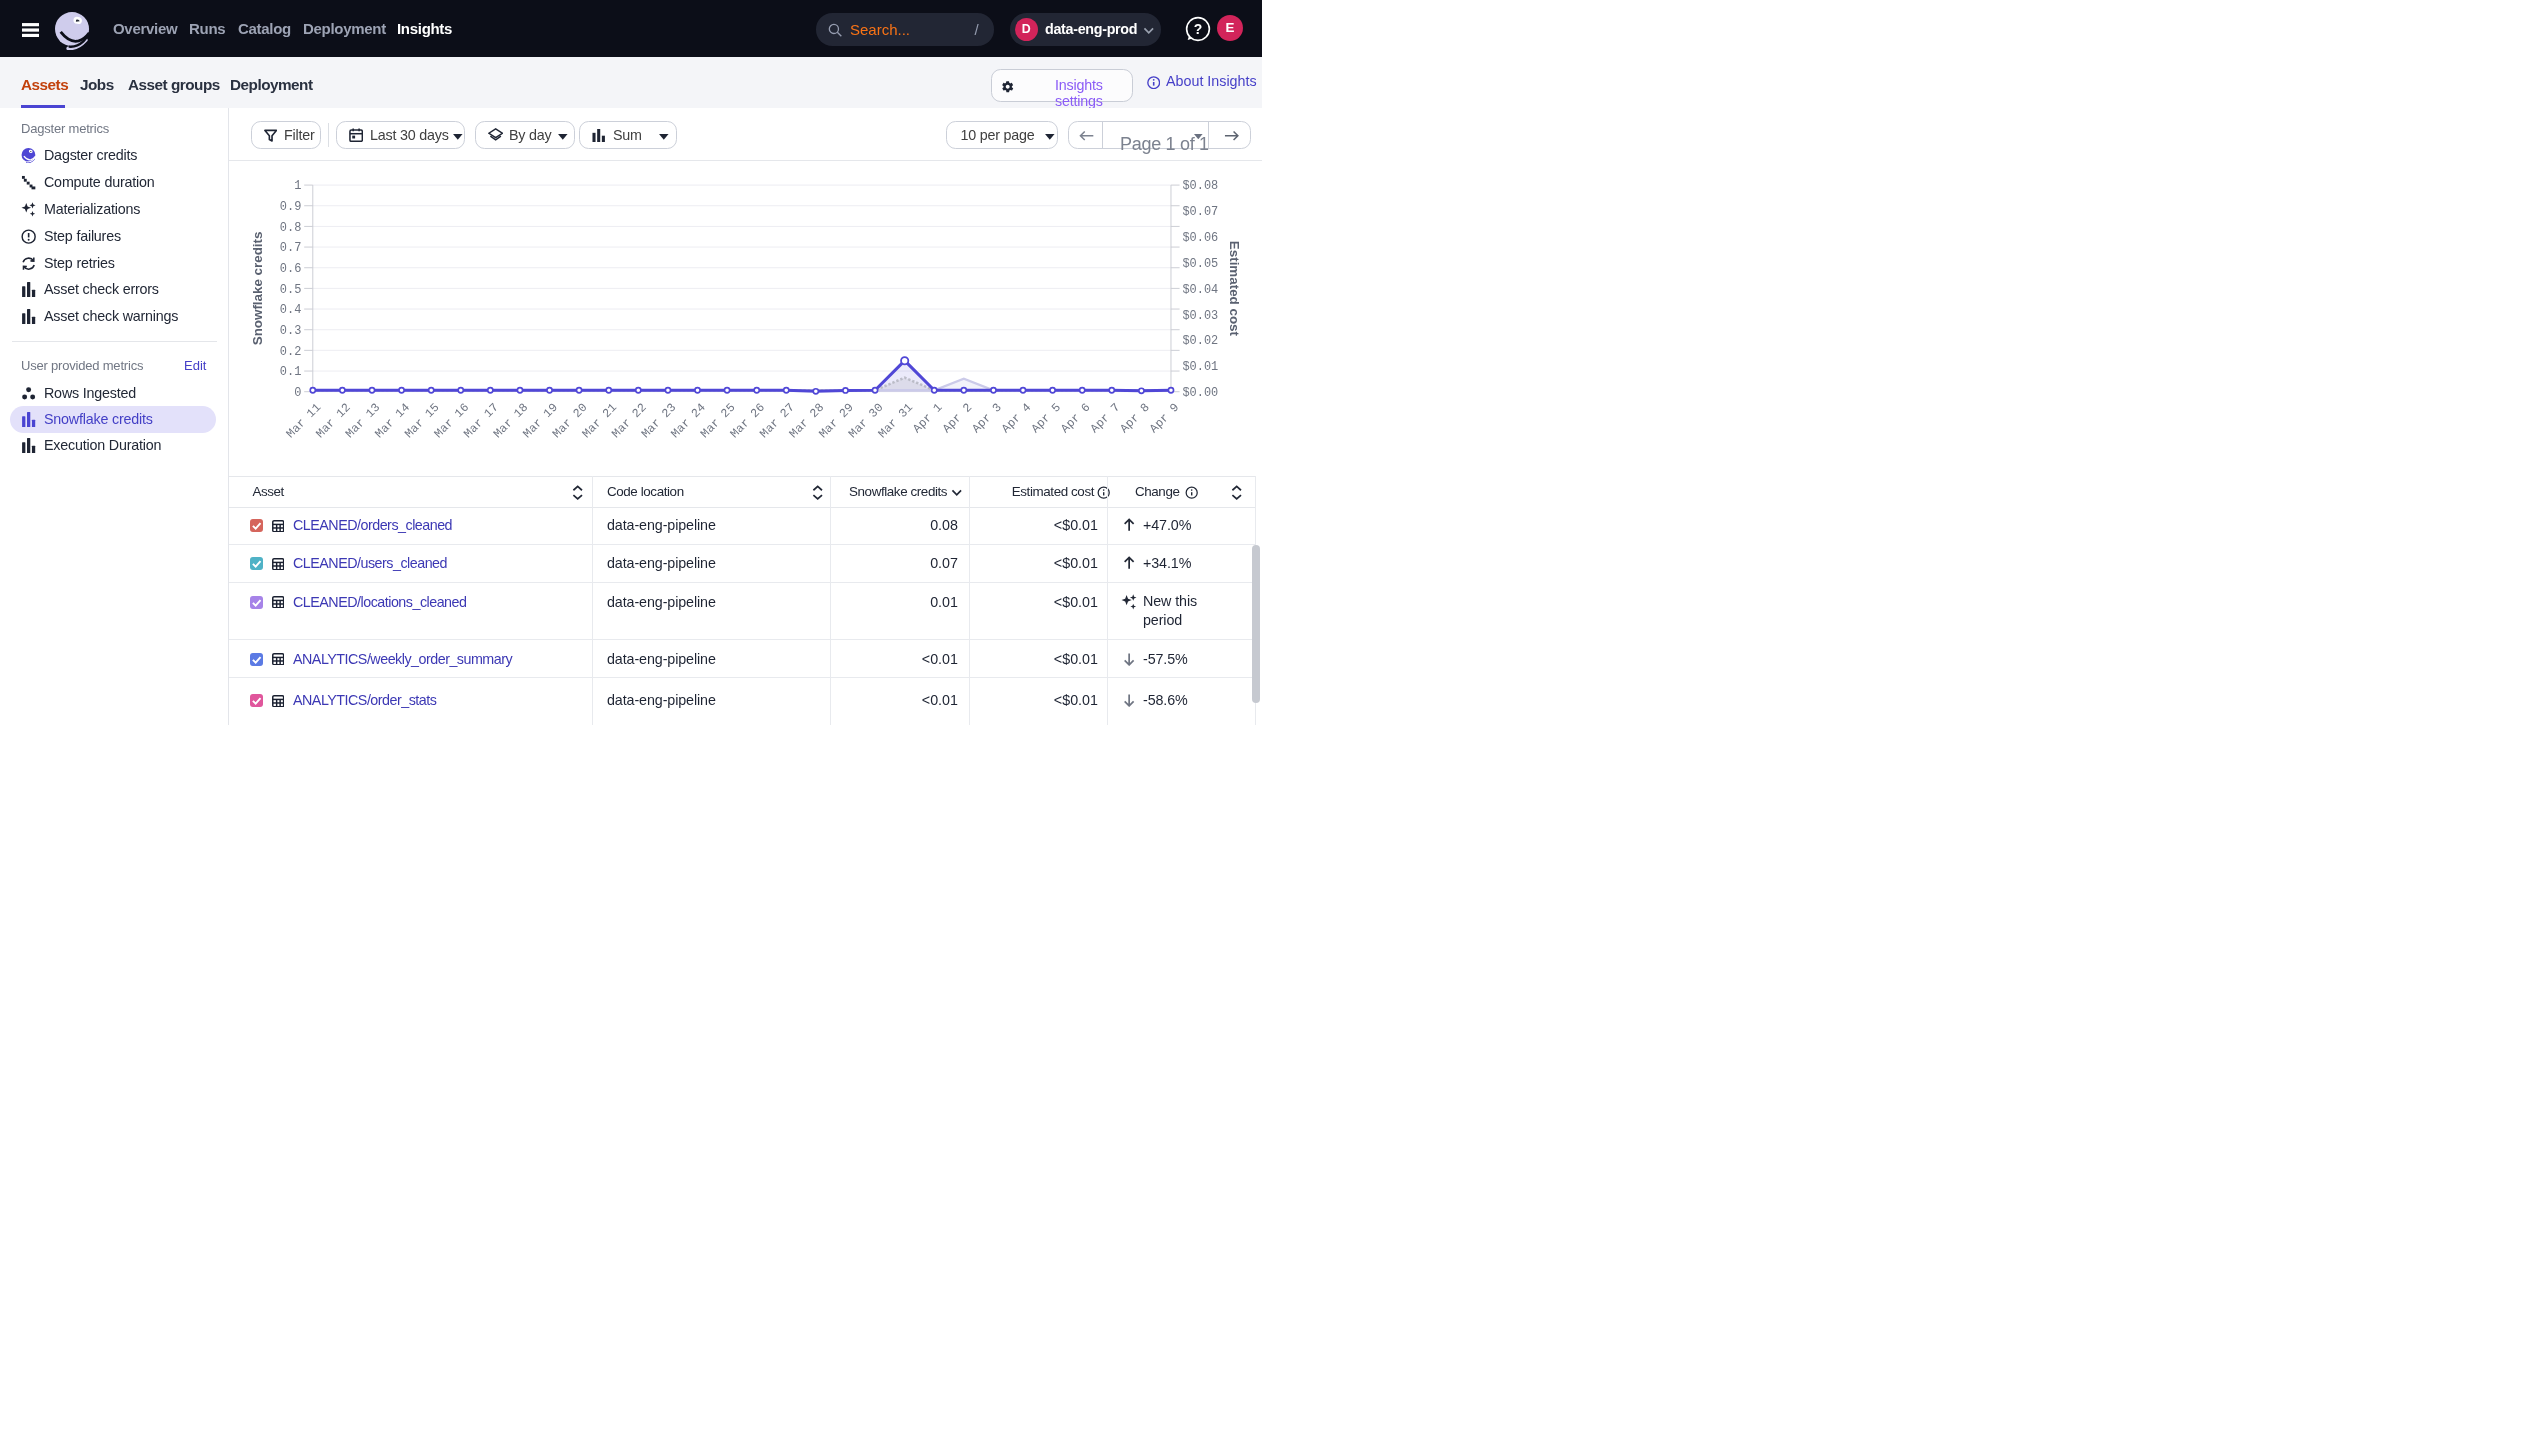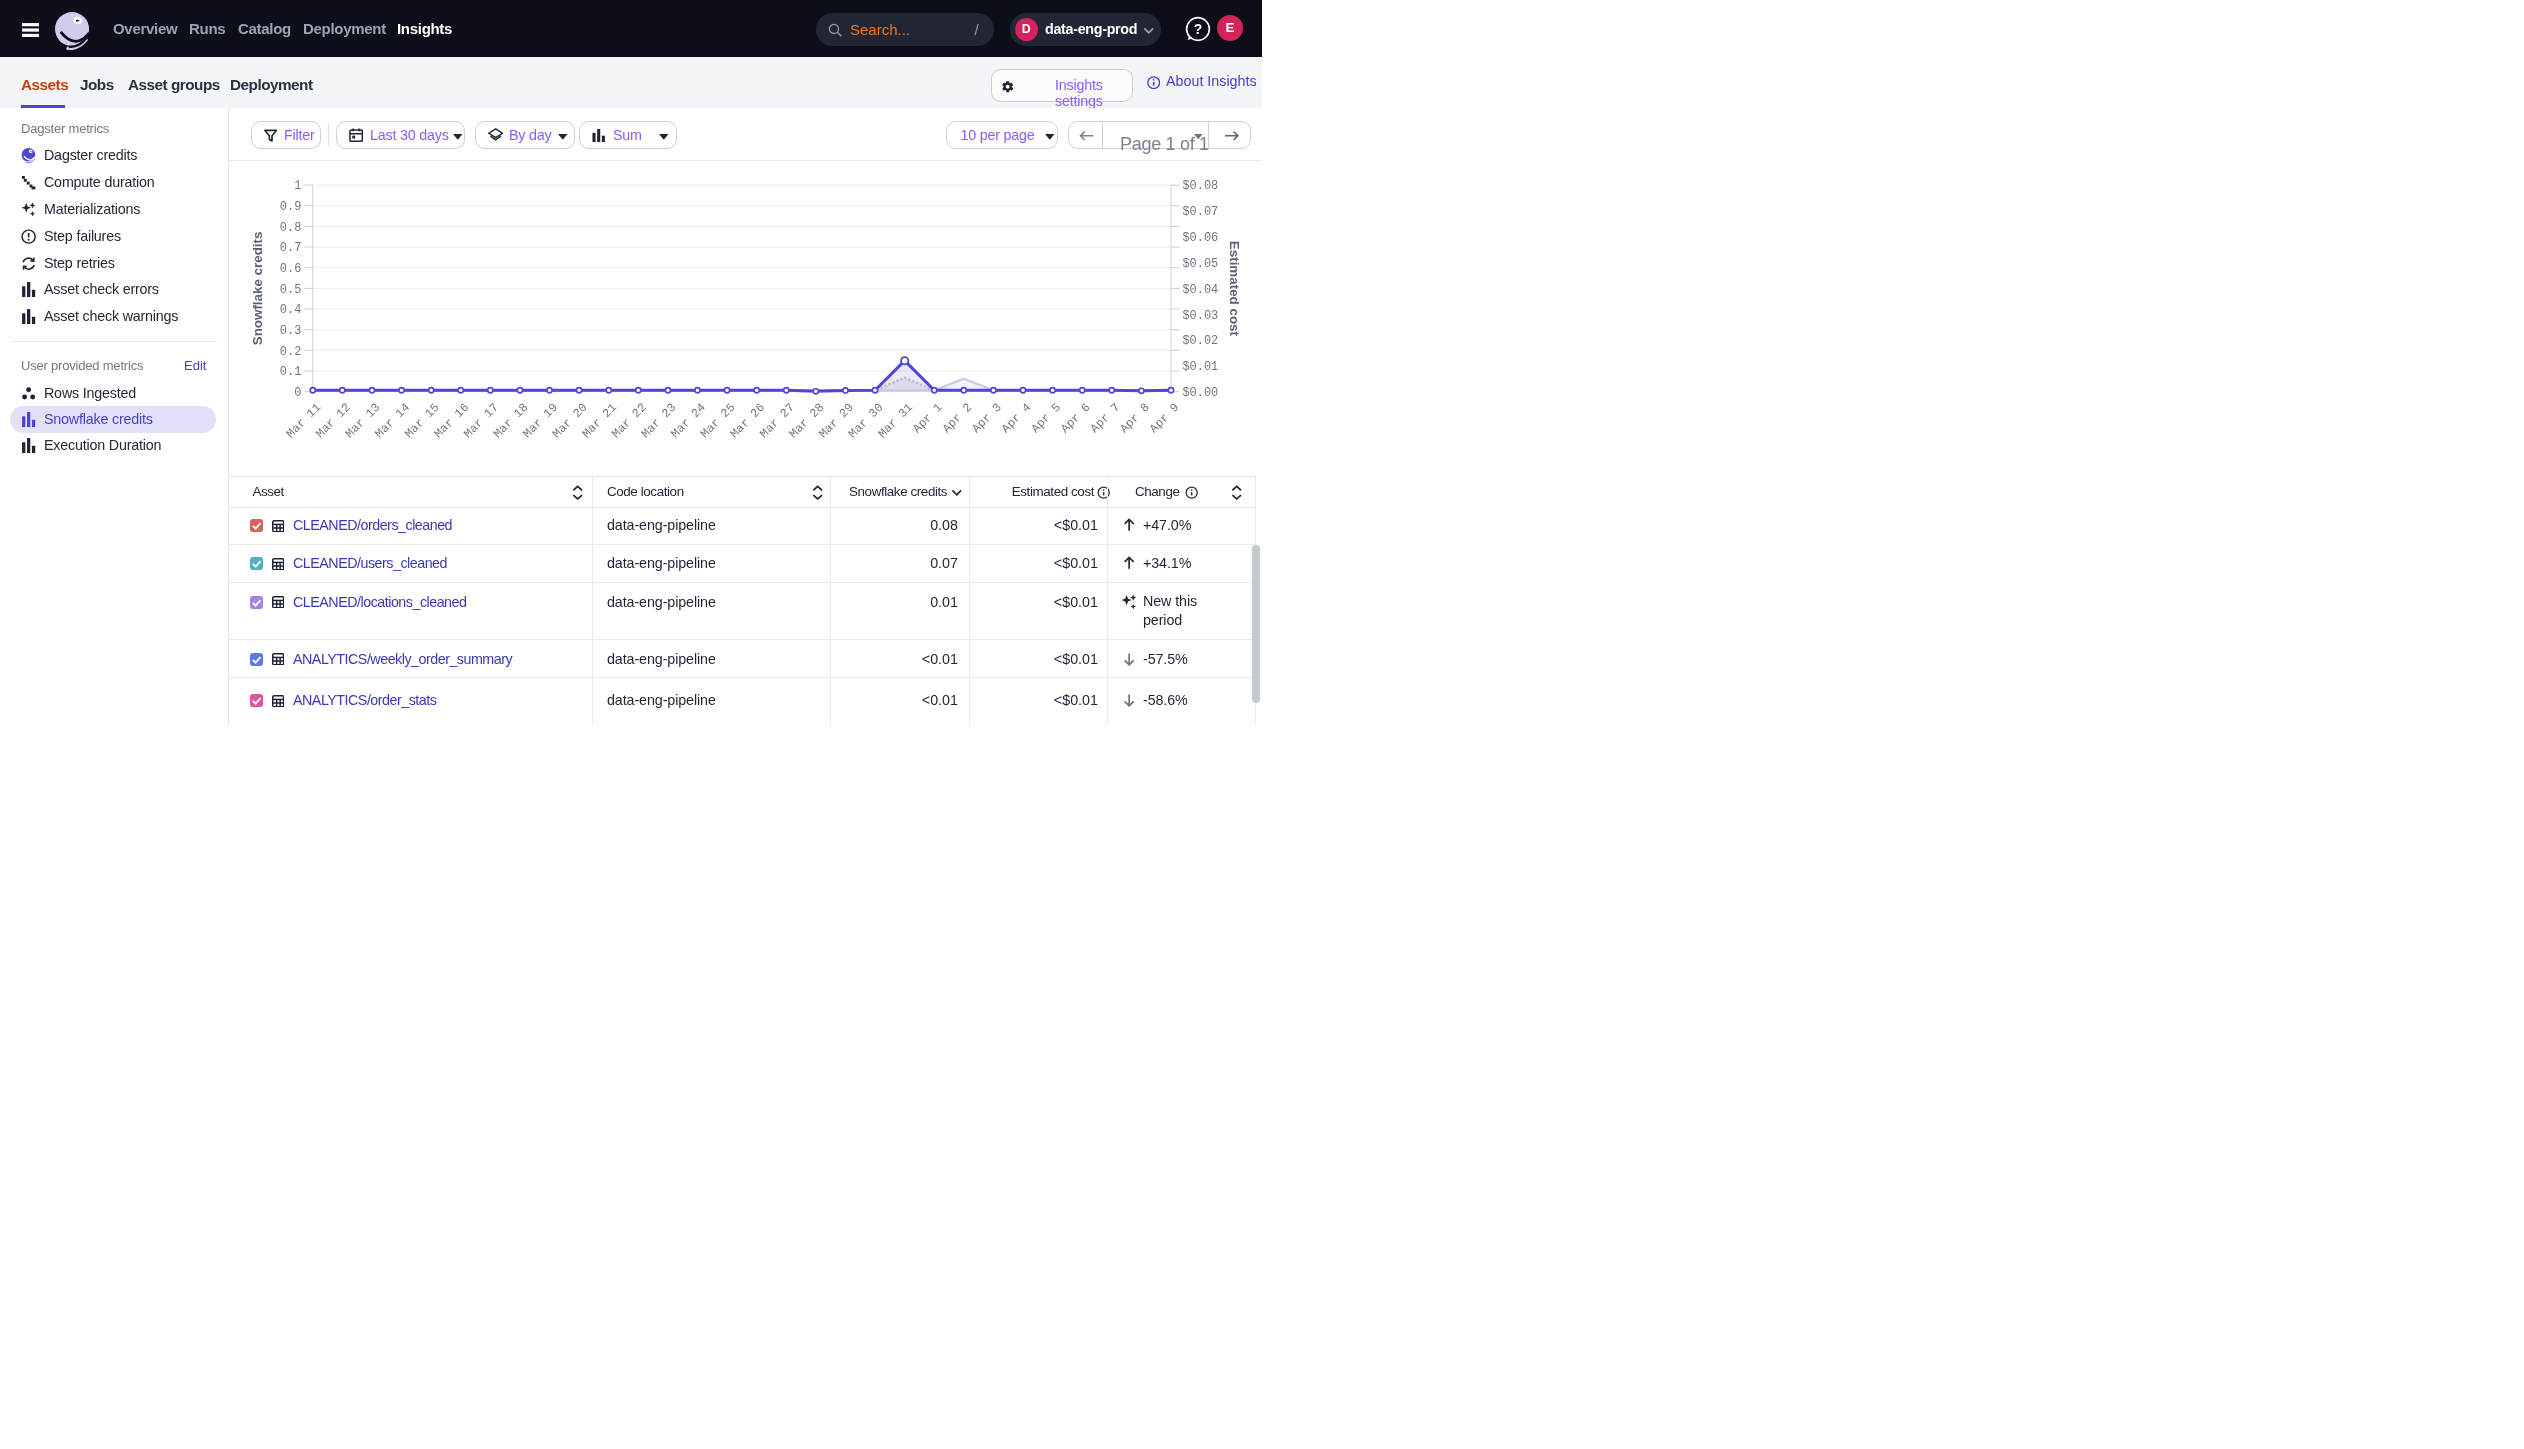--- a/index.html
+++ b/index.html
@@ -33,21 +33,21 @@
 .sideheading { position:absolute; left:21px; font-size:13px; color:#717784; letter-spacing:-0.2px; }
 .sideitem { position:absolute; left:0; width:228px; height:27px; }
 .sideitem .ic { position:absolute; left:21px; top:5.7px; width:15.3px; height:15.3px; }
 .sideitem .lb { position:absolute; left:44px; top:4.8px; font-size:14.3px; color:#222836; letter-spacing:-0.2px; }
 .sidepill { position:absolute; left:9.6px; top:298px; width:206px; height:27px; background:#e3e1fa; border-radius:13.4px; }
 .sidediv { position:absolute; left:11.5px; top:233px; width:205px; height:1px; background:#e4e6ea; }
 .editlink { position:absolute; left:184px; font-size:13px; color:#453fc8; }
 
 
 .toolbar { position:absolute; left:229px; top:108px; width:1034px; height:53px; background:#fff; border-bottom:1px solid #e5e7eb; }
-.btn { position:absolute; top:13.4px; height:28px; border:1px solid #ccd0d9; border-radius:9.6px; background:#fff; font-size:14.3px; color:#8b5cf6; letter-spacing:-0.2px; }
+.btn { position:absolute; top:13.4px; height:28px; border:1px solid #ccd0d9; border-radius:9.6px; background:#fff; font-size:14.3px; color:#404040; letter-spacing:-0.2px; }
 .btn .t { position:absolute; top:4.8px; }
 .tbdiv { position:absolute; top:15.3px; width:1px; height:24px; background:#dcdfe4; }
 
 
 .chart { position:absolute; left:229px; top:161px; width:1034px; height:316px; background:#fff; }
 
 
 .tbl { position:absolute; left:229px; top:476px; width:1034px; height:249px; background:#fff; }
 .trow { position:absolute; left:0; width:1027px; border-bottom:1px solid #e8eaee; }
 .celllink { position:absolute; font-size:14.3px; color:#3c38b4; letter-spacing:-0.5px; }

